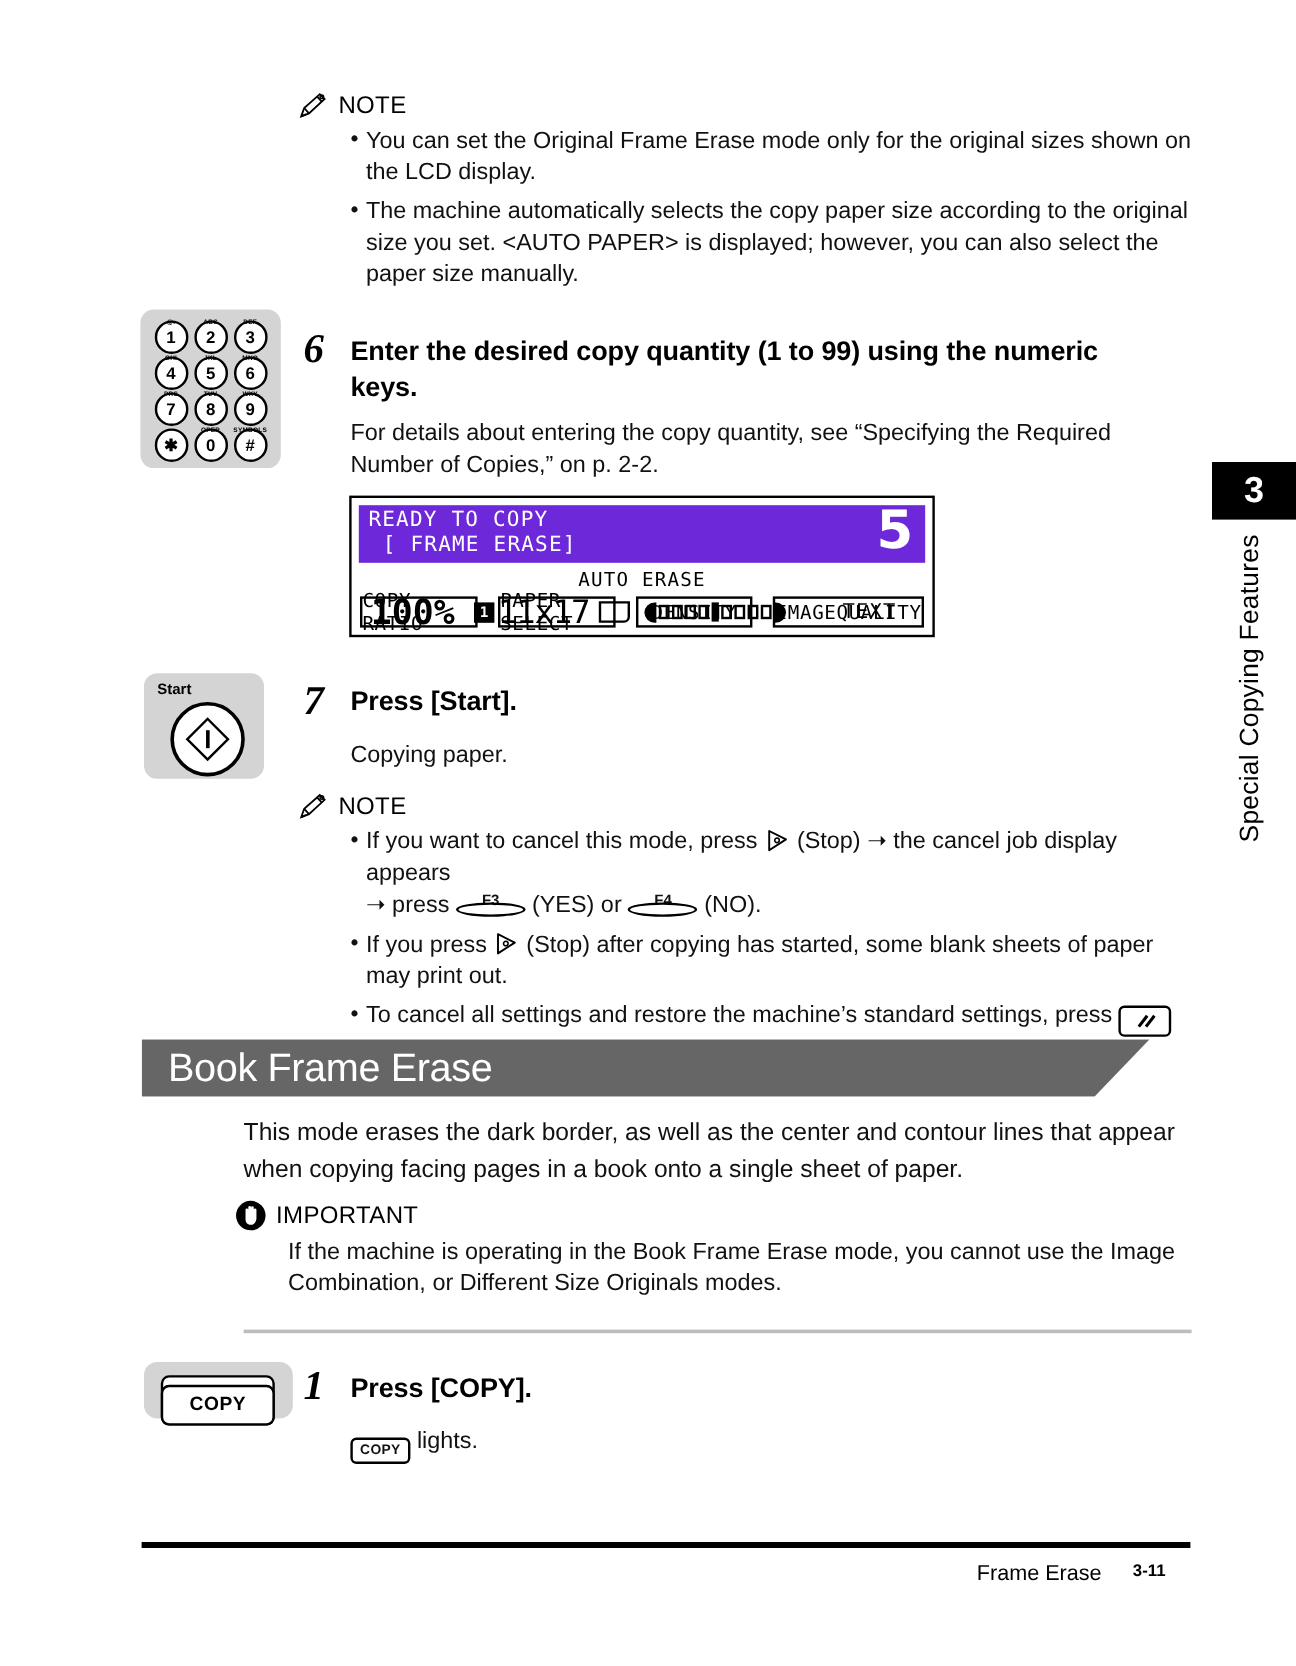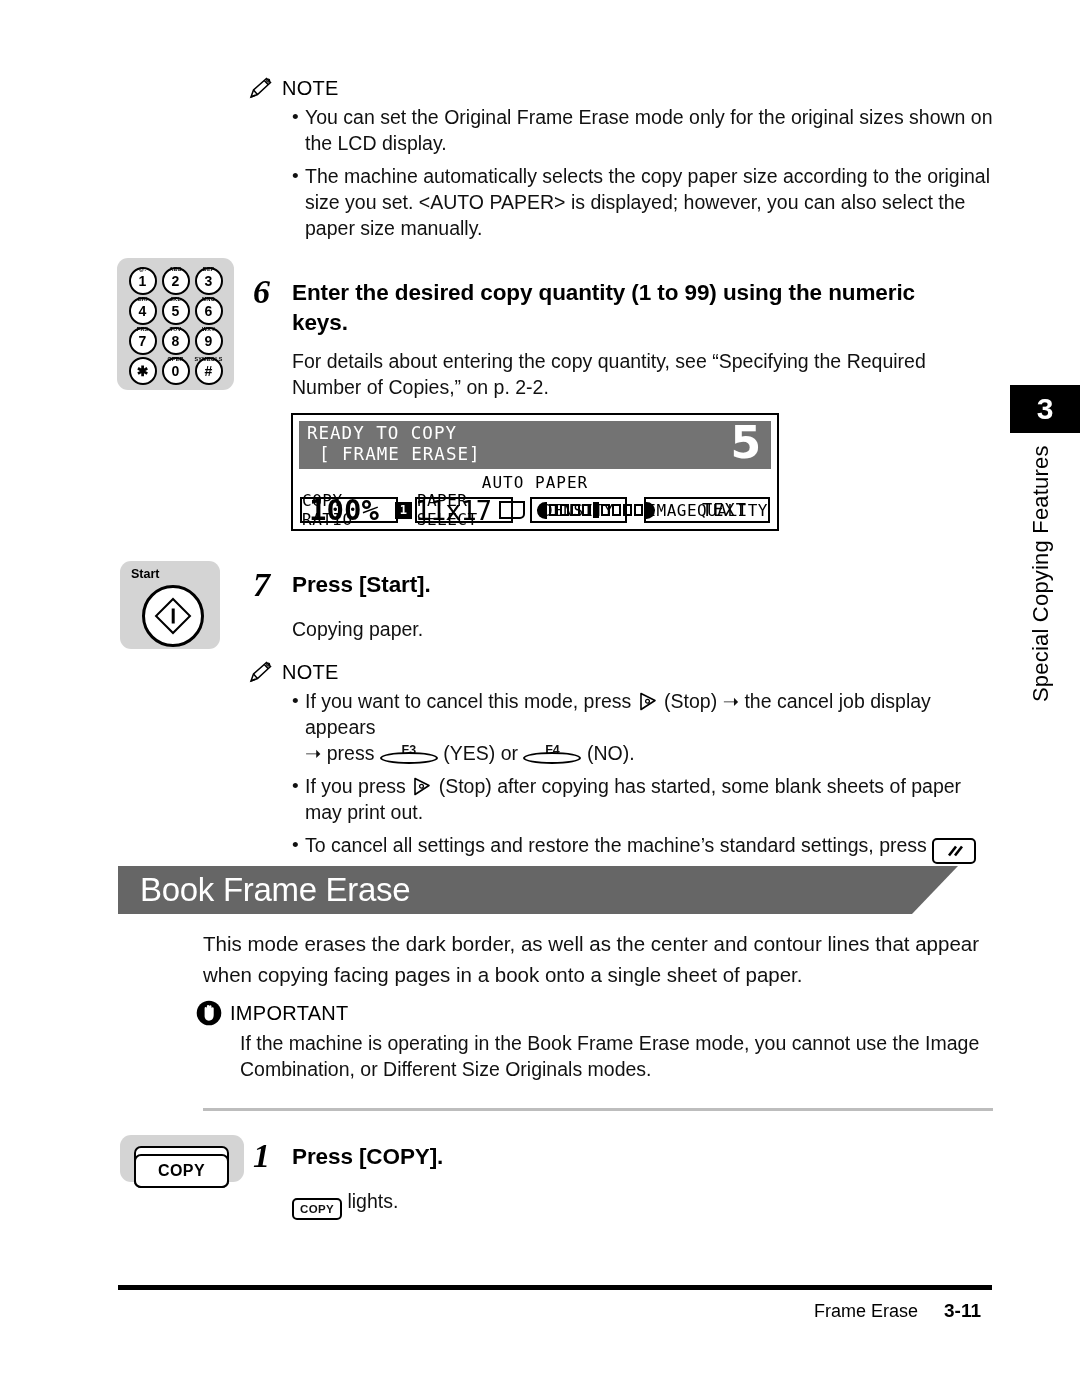--- a/index.html
+++ b/index.html
@@ -224,21 +224,21 @@
     position: absolute;
     border: 2.6px solid #000;
     background: #fff;
     box-sizing: border-box;
     font-family: "DejaVu Sans Mono", monospace;
   }
   .lcd-top {
     position: absolute;
     left: 6px; top: 6px; right: 6px;
     height: 48px;
-    background: #737373;
+    background: #6d28d9;
     color: #fff;
   }
   .lcd-l1 { position:absolute; left:8px; top:2px;  font-size:17.5px; letter-spacing:1px; }
   .lcd-l2 { position:absolute; left:20px; top:23px; font-size:17.5px; letter-spacing:1px; }
   .lcd-count {
     position: absolute;
     right: 10px; top: -3px;
     font-size: 44px;
     font-weight: bold;
     font-family: "DejaVu Sans", sans-serif;
@@ -358,21 +358,21 @@
   .hr-dark {
     position: absolute;
     background: #000;
   }
   .footer-txt {
     position: absolute;
     font-size: 18px;
   }
   .footer-pg {
     position: absolute;
-    font-size: 19px;
+    font-size: 14px;
     font-weight: bold;
   }
 </style>
 </head>
 <body>
 
 <div class="blk" style="left:248px; top:76px; width:748px;">
   <div class="callout-head">
     <span>
       <svg class="pencil-icon" viewBox="0 0 26 24">
@@ -455,21 +455,21 @@
 <div class="step-num" style="left:253px; top:275px;">6</div>
 <div class="step-title" style="left:292px; top:278px; width:680px;">Enter the desired copy quantity (1 to 99) using the numeric keys.</div>
 <div class="blk body-txt" style="left:292px; top:348px; width:660px;">For details about entering the copy quantity, see “Specifying the Required Number of Copies,” on p. 2-2.</div>
 
 <div class="lcd" style="left:291px; top:413px; width:488px; height:118px;">
   <div class="lcd-top">
     <div class="lcd-l1">READY TO COPY</div>
     <div class="lcd-l2">[ FRAME ERASE]</div>
     <div class="lcd-count">5</div>
   </div>
-  <div class="lcd-autopaper">AUTO PAPER</div>
+  <div class="lcd-autopaper">AUTO ERASE</div>
   <div class="lcd-midrow">
     <span class="lcd-ratio">100%</span>
     <span class="lcd-tray">1</span>
     <span class="lcd-size">11x17</span>
     <span class="paper-glyph"></span>
     <span class="density">
       <span class="dens-cap-l"></span>
       <span class="dens-sq"></span>
       <span class="dens-sq"></span>
       <span class="dens-sq"></span>

